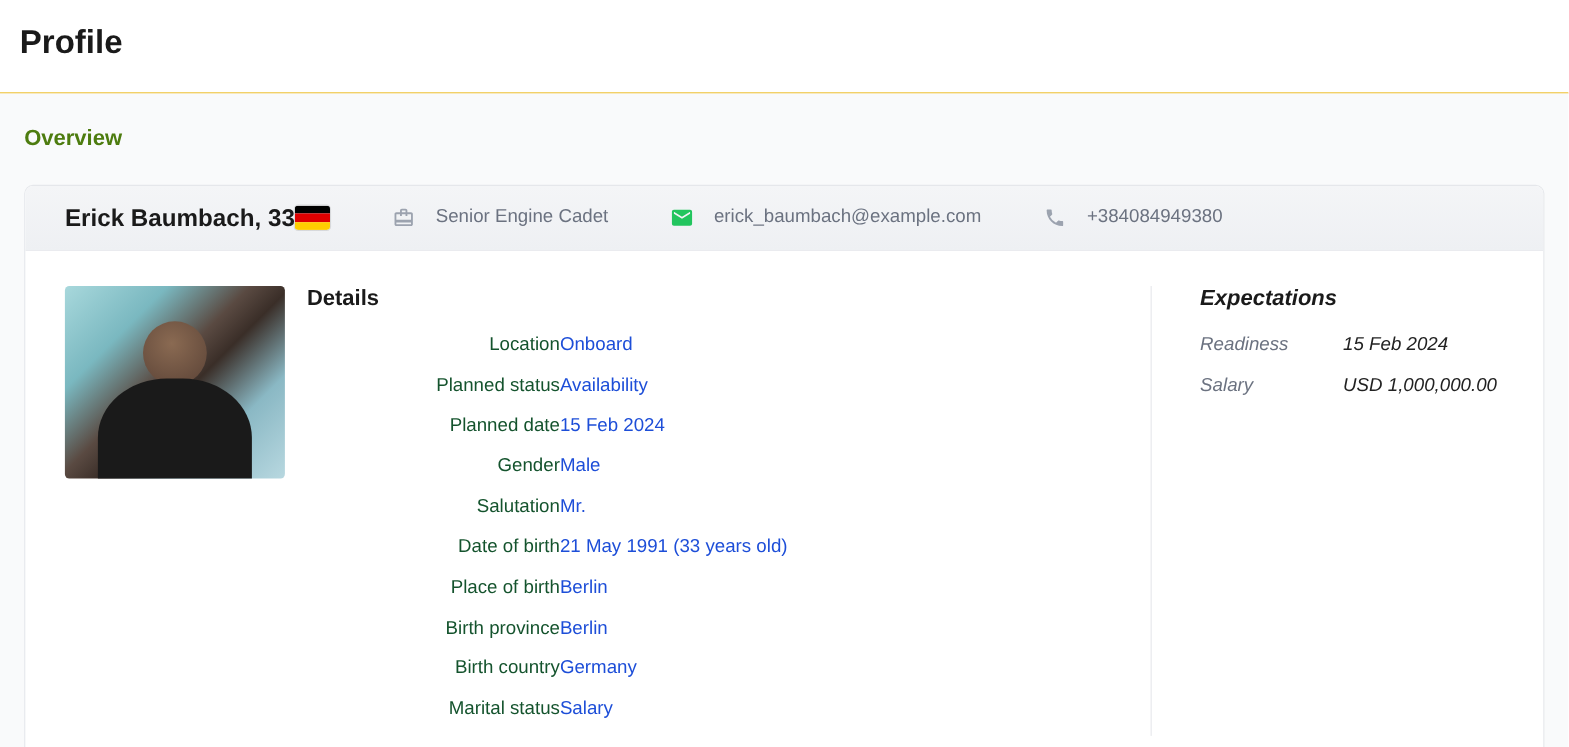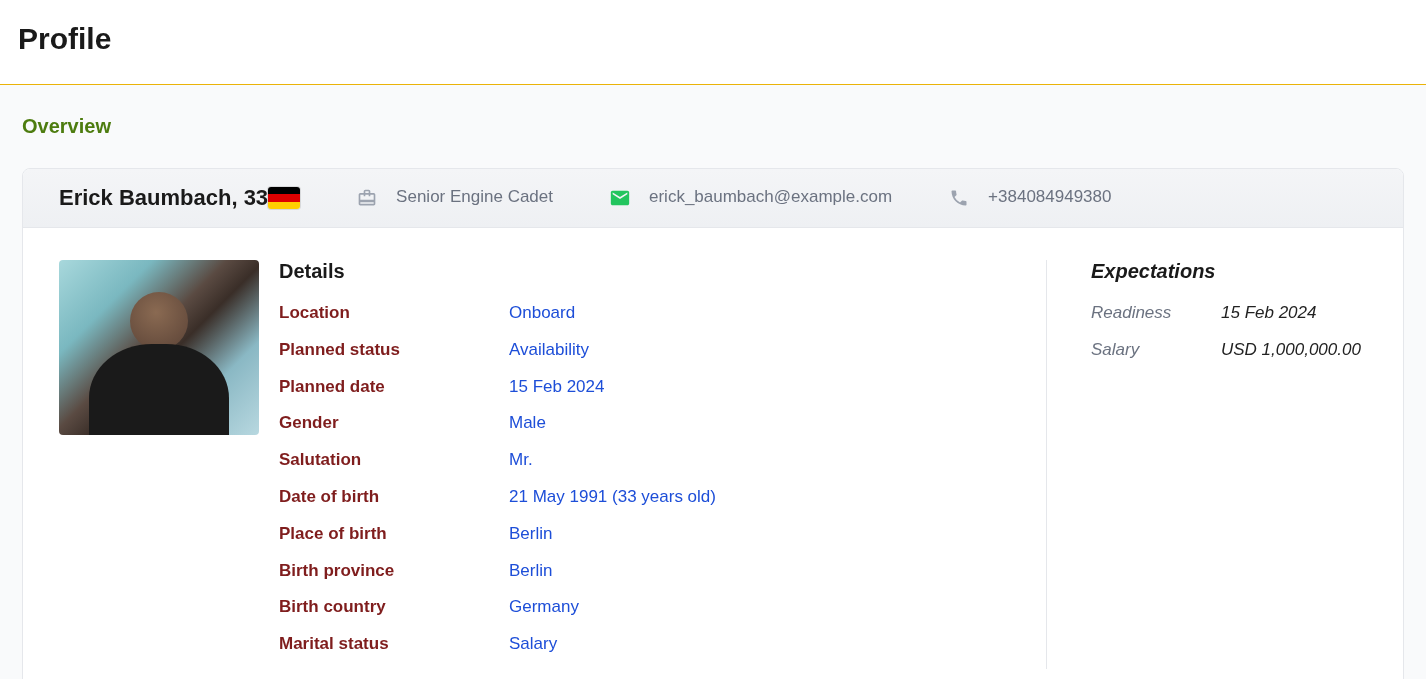--- a/index.html
+++ b/index.html
@@ -138,22 +138,23 @@
       margin-bottom: 18px;
     }
     .field-row {
       display: flex;
       margin-bottom: 13px;
       font-size: 17px;
       line-height: 1.4;
     }
     .details-col .field-label {
       flex: 0 0 230px;
-      color: #7f1d1d;
-      font-weight: 700;
+      color: #14532d;
+      font-weight: 400;
+      text-align: right;
     }
     .details-col .field-value {
       flex: 1;
       color: #1d4ed8;
     }
     .expectations-col .field-label {
       flex: 0 0 130px;
       color: #6b7280;
       font-weight: 500;
     }

